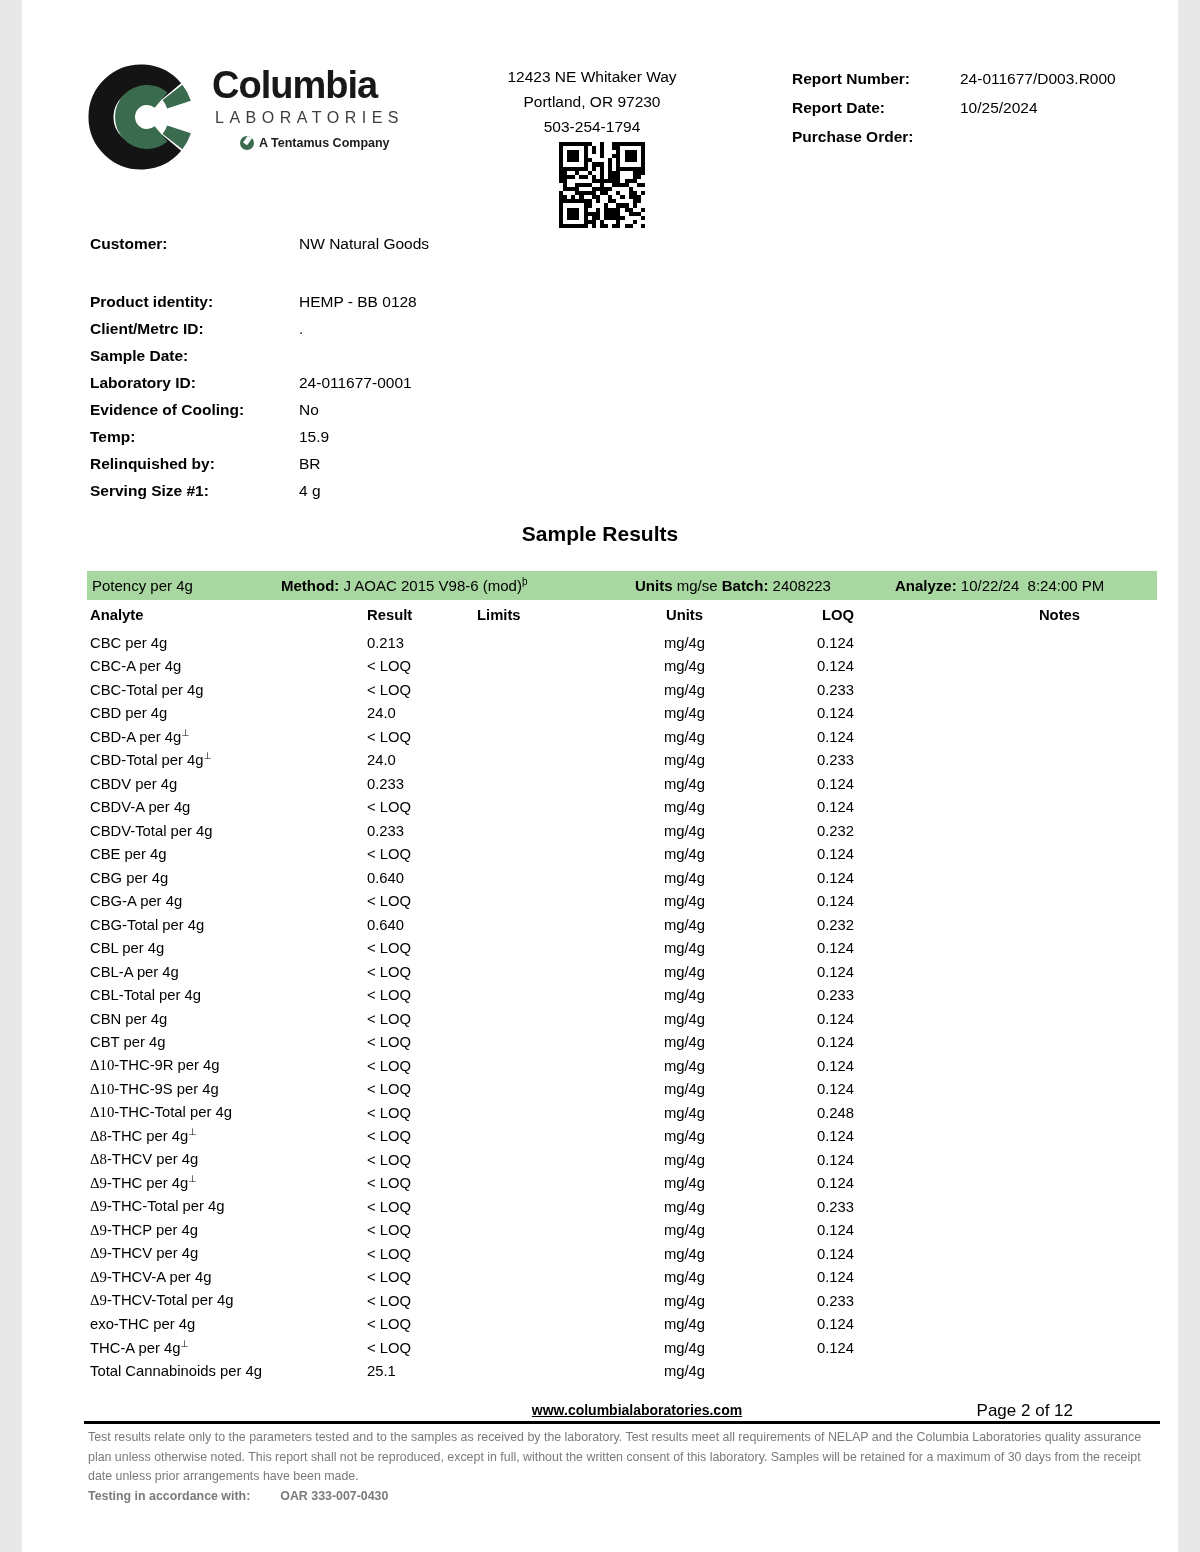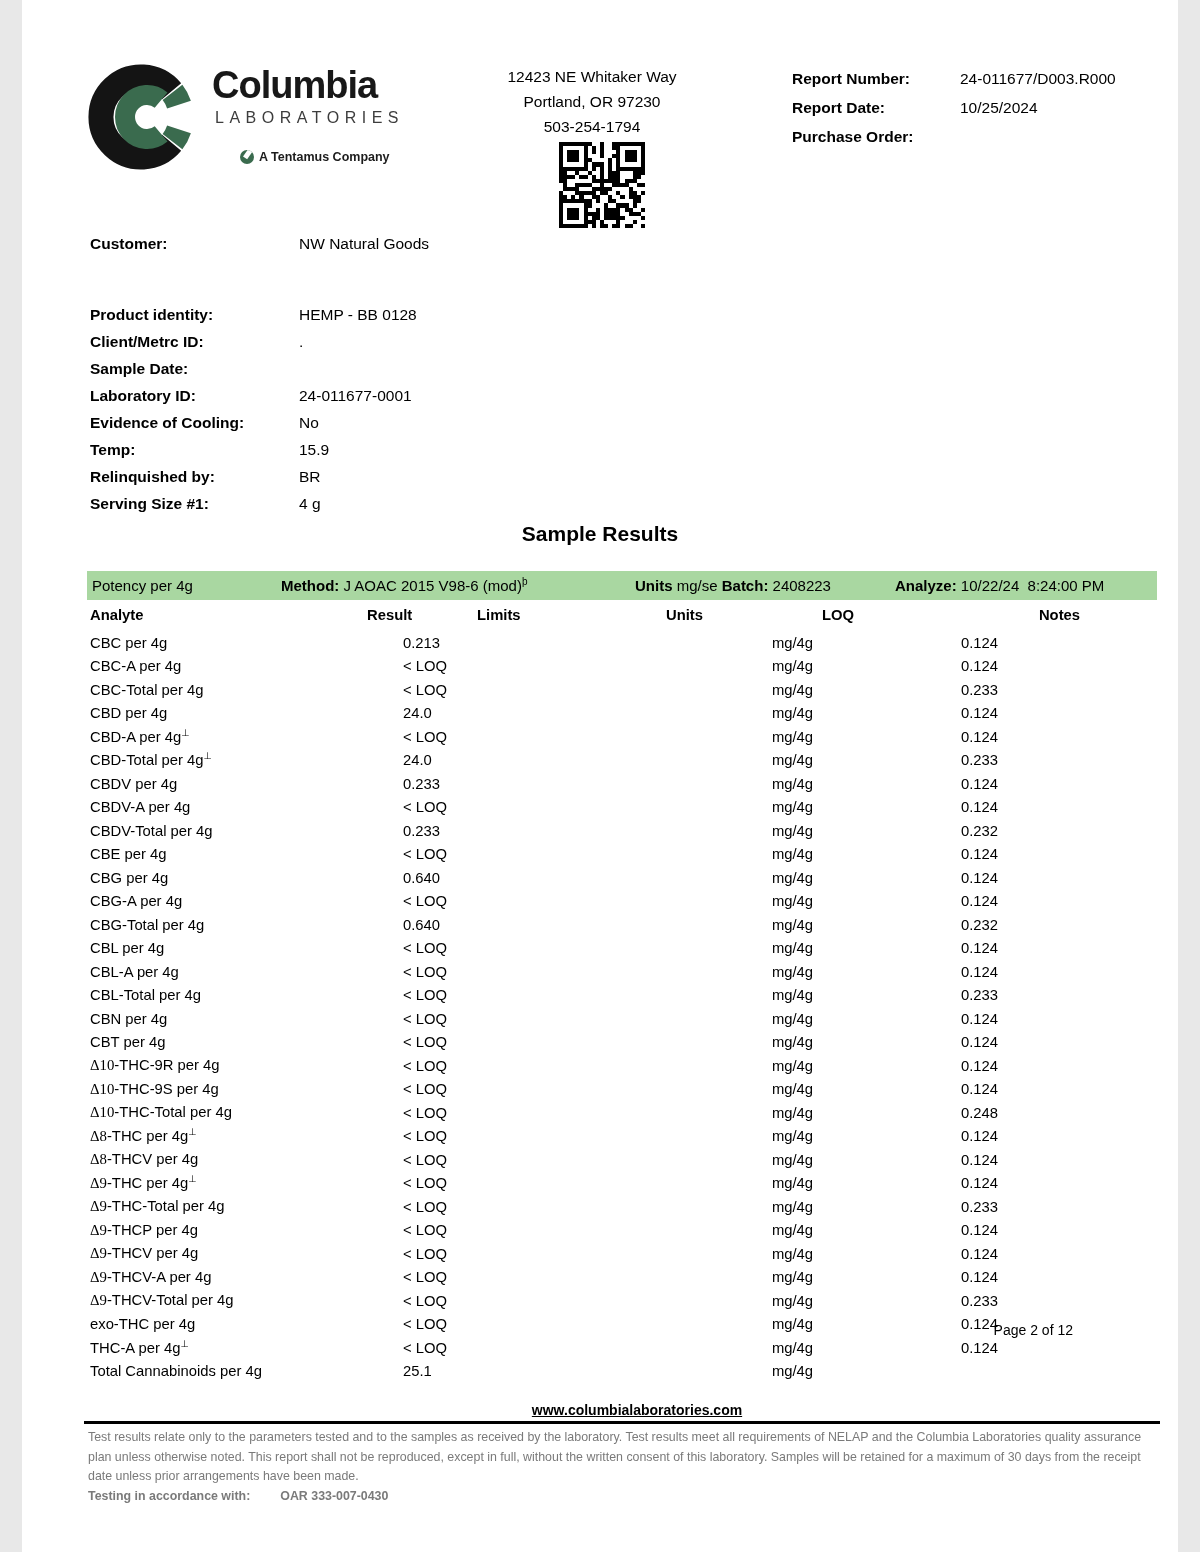--- a/index.html
+++ b/index.html
@@ -7,67 +7,67 @@
         font-family:"Liberation Sans",sans-serif;color:#000;overflow:hidden;}
   b{font-weight:bold;}
   .pre{white-space:pre;}
 
   
   .logo-block{position:absolute;left:62px;top:56px;display:flex;align-items:flex-start;}
   .logo-mark{width:120px;height:122px;}
   .logo-text{margin-left:8px;padding-top:10px;}
   .brand{font-size:38px;font-weight:bold;letter-spacing:-1px;color:#181818;line-height:1;}
   .labs{font-size:16px;letter-spacing:5.5px;color:#3d3d3d;margin-top:5px;margin-left:3px;}
-  .tentamus{margin-top:23px;margin-left:28px;display:flex;align-items:center;font-size:12.5px;font-weight:bold;color:#1c1c1c;}
+  .tentamus{margin-top:9px;margin-left:28px;display:flex;align-items:center;font-size:12.5px;font-weight:bold;color:#1c1c1c;}
   .tentamus-icon{width:14px;height:14px;border-radius:50%;background:var(--logo-green);margin-right:5px;
                  position:relative;overflow:hidden;}
   .tentamus-icon:after{content:"";position:absolute;left:6px;top:-3px;width:5px;height:12px;background:#fff;transform:rotate(35deg);}
 
   .address{position:absolute;left:430px;top:64px;width:280px;text-align:center;font-size:15.5px;line-height:25px;}
   .qr{position:absolute;left:537px;top:142px;width:86px;height:86px;}
   .qr svg{width:100%;height:100%;shape-rendering:crispEdges;}
 
   .report-info{position:absolute;left:770px;top:64px;width:370px;font-size:15.5px;}
   .irow{display:flex;height:29px;align-items:center;}
   .ilabel{width:168px;font-weight:bold;flex:none;}
 
   
   .sample-info{position:absolute;left:68px;top:230px;font-size:15.5px;}
   .srow{display:flex;height:27px;align-items:center;}
-  .srow.gap{margin-bottom:44px;}
+  .srow.gap{margin-bottom:31px;}
   .slabel{width:209px;font-weight:bold;flex:none;}
 
   
   .results-title{position:absolute;left:0;top:522px;width:100%;text-align:center;
                  font-size:21px;font-weight:bold;}
   .panel-bar{position:absolute;left:65px;top:571px;width:1070px;height:29px;
              background:var(--panel-green);font-size:15px;line-height:29px;}
   .panel-bar .seg{position:absolute;top:0;white-space:nowrap;}
   .p-name{left:5px;}
   .p-method{left:194px;}
   .p-units{left:548px;}
   .p-analyze{left:808px;}
   .msup{font-size:10px;vertical-align:super;line-height:0;}
 
   .grid{display:grid;grid-template-columns:280px 110px 125px 165px 115px 1fr;}
   .cols{position:absolute;left:65px;top:603px;width:1070px;height:24px;
         font-weight:bold;font-size:14.8px;align-items:center;}
   .tbody{position:absolute;left:65px;top:631px;width:1070px;font-size:14.8px;}
-  .trow{height:23.5px;align-items:center;gap:36px;}
+  .trow{height:23.5px;align-items:center;}
   .cell{overflow:visible;white-space:nowrap;}
   .c-analyte{padding-left:3px;}
   .c-limits{text-align:left;}
   .c-units{text-align:center;}
   .c-loq{text-align:right;padding-right:28px;}
   .c-notes{text-align:center;padding-left:80px;}
   .serif{font-family:"Liberation Serif",serif;}
   .tsup{font-size:9.5px;vertical-align:super;line-height:0;}
 
   
-  .page-num{position:absolute;right:105px;top:1322px;font-size:14px;}
+  .page-num{position:absolute;right:105px;top:1401px;font-size:17px;}
   .website{position:absolute;left:0;top:1402px;width:100%;text-align:center;
            font-size:14px;font-weight:bold;text-decoration:underline;margin-left:37px;}
   .rule{position:absolute;left:62px;top:1421px;width:1076px;border-top:3px solid #000;}
   .footer-text{position:absolute;left:66px;top:1428px;width:1072px;
                font-size:12.4px;line-height:19.5px;color:var(--footer-gray);}
   .accordance{margin-top:0;font-weight:bold;}
   .accordance .val{margin-left:30px;}
 </style>
 </head>
 <body>

